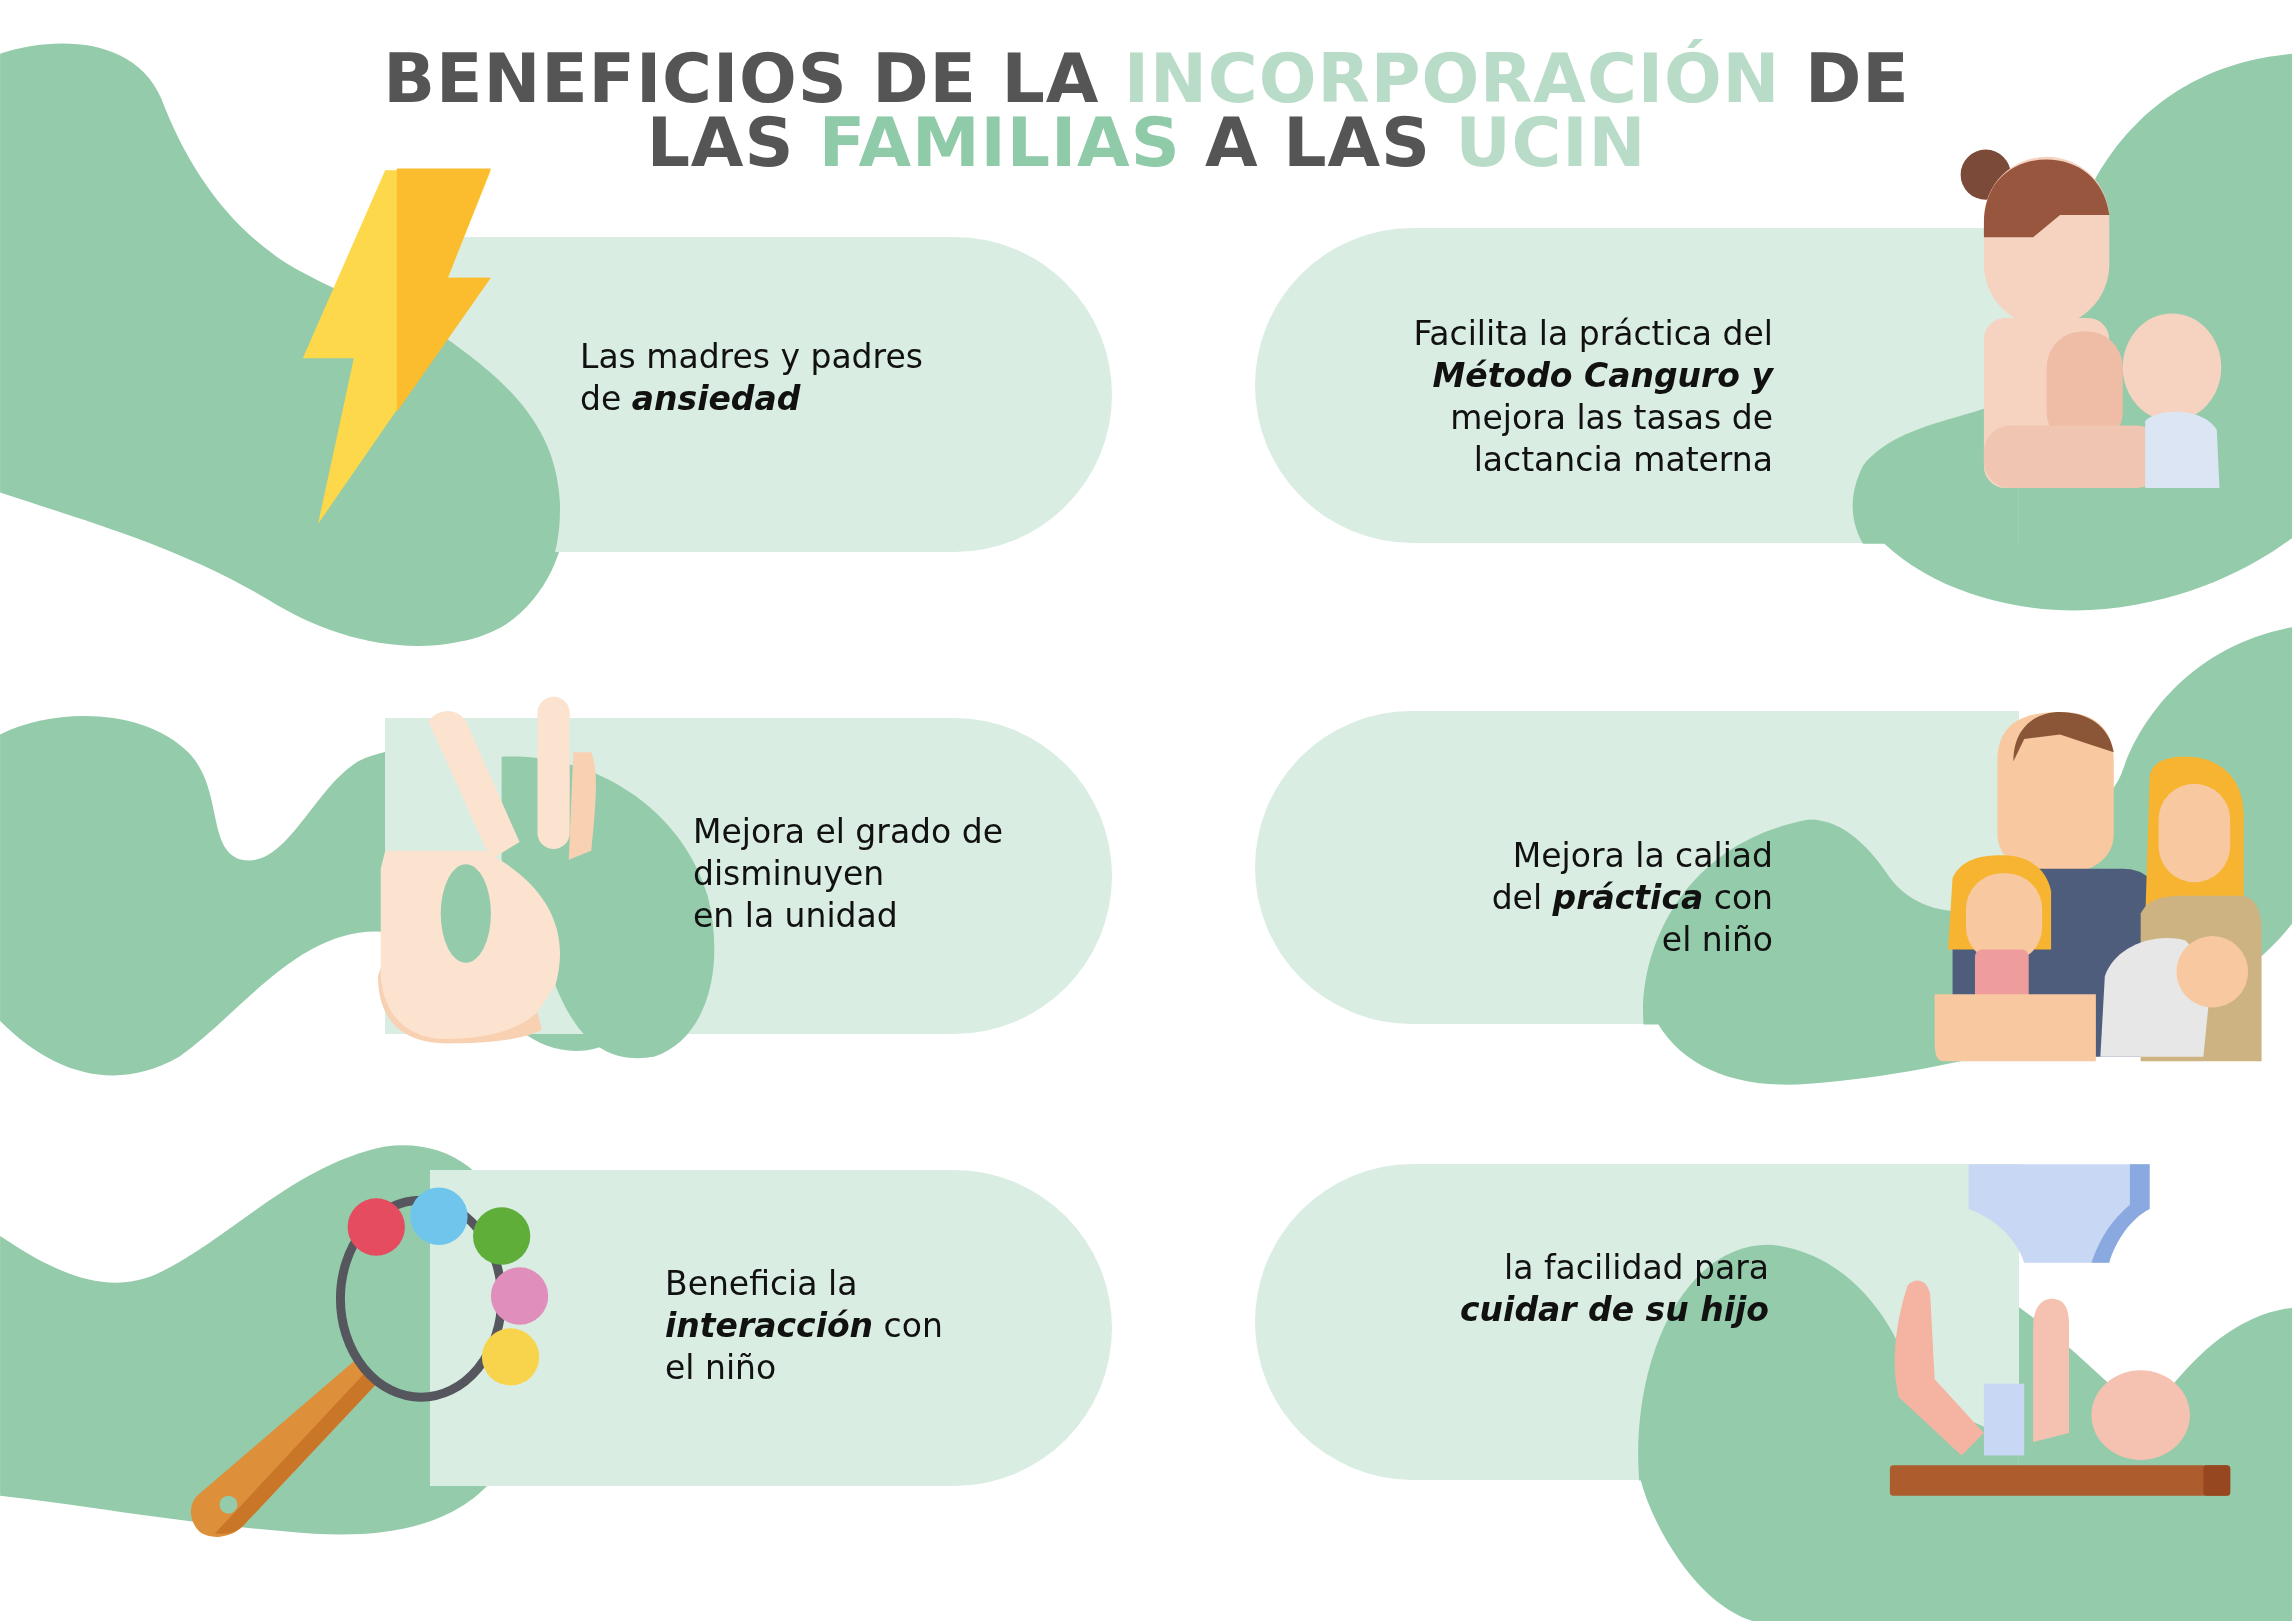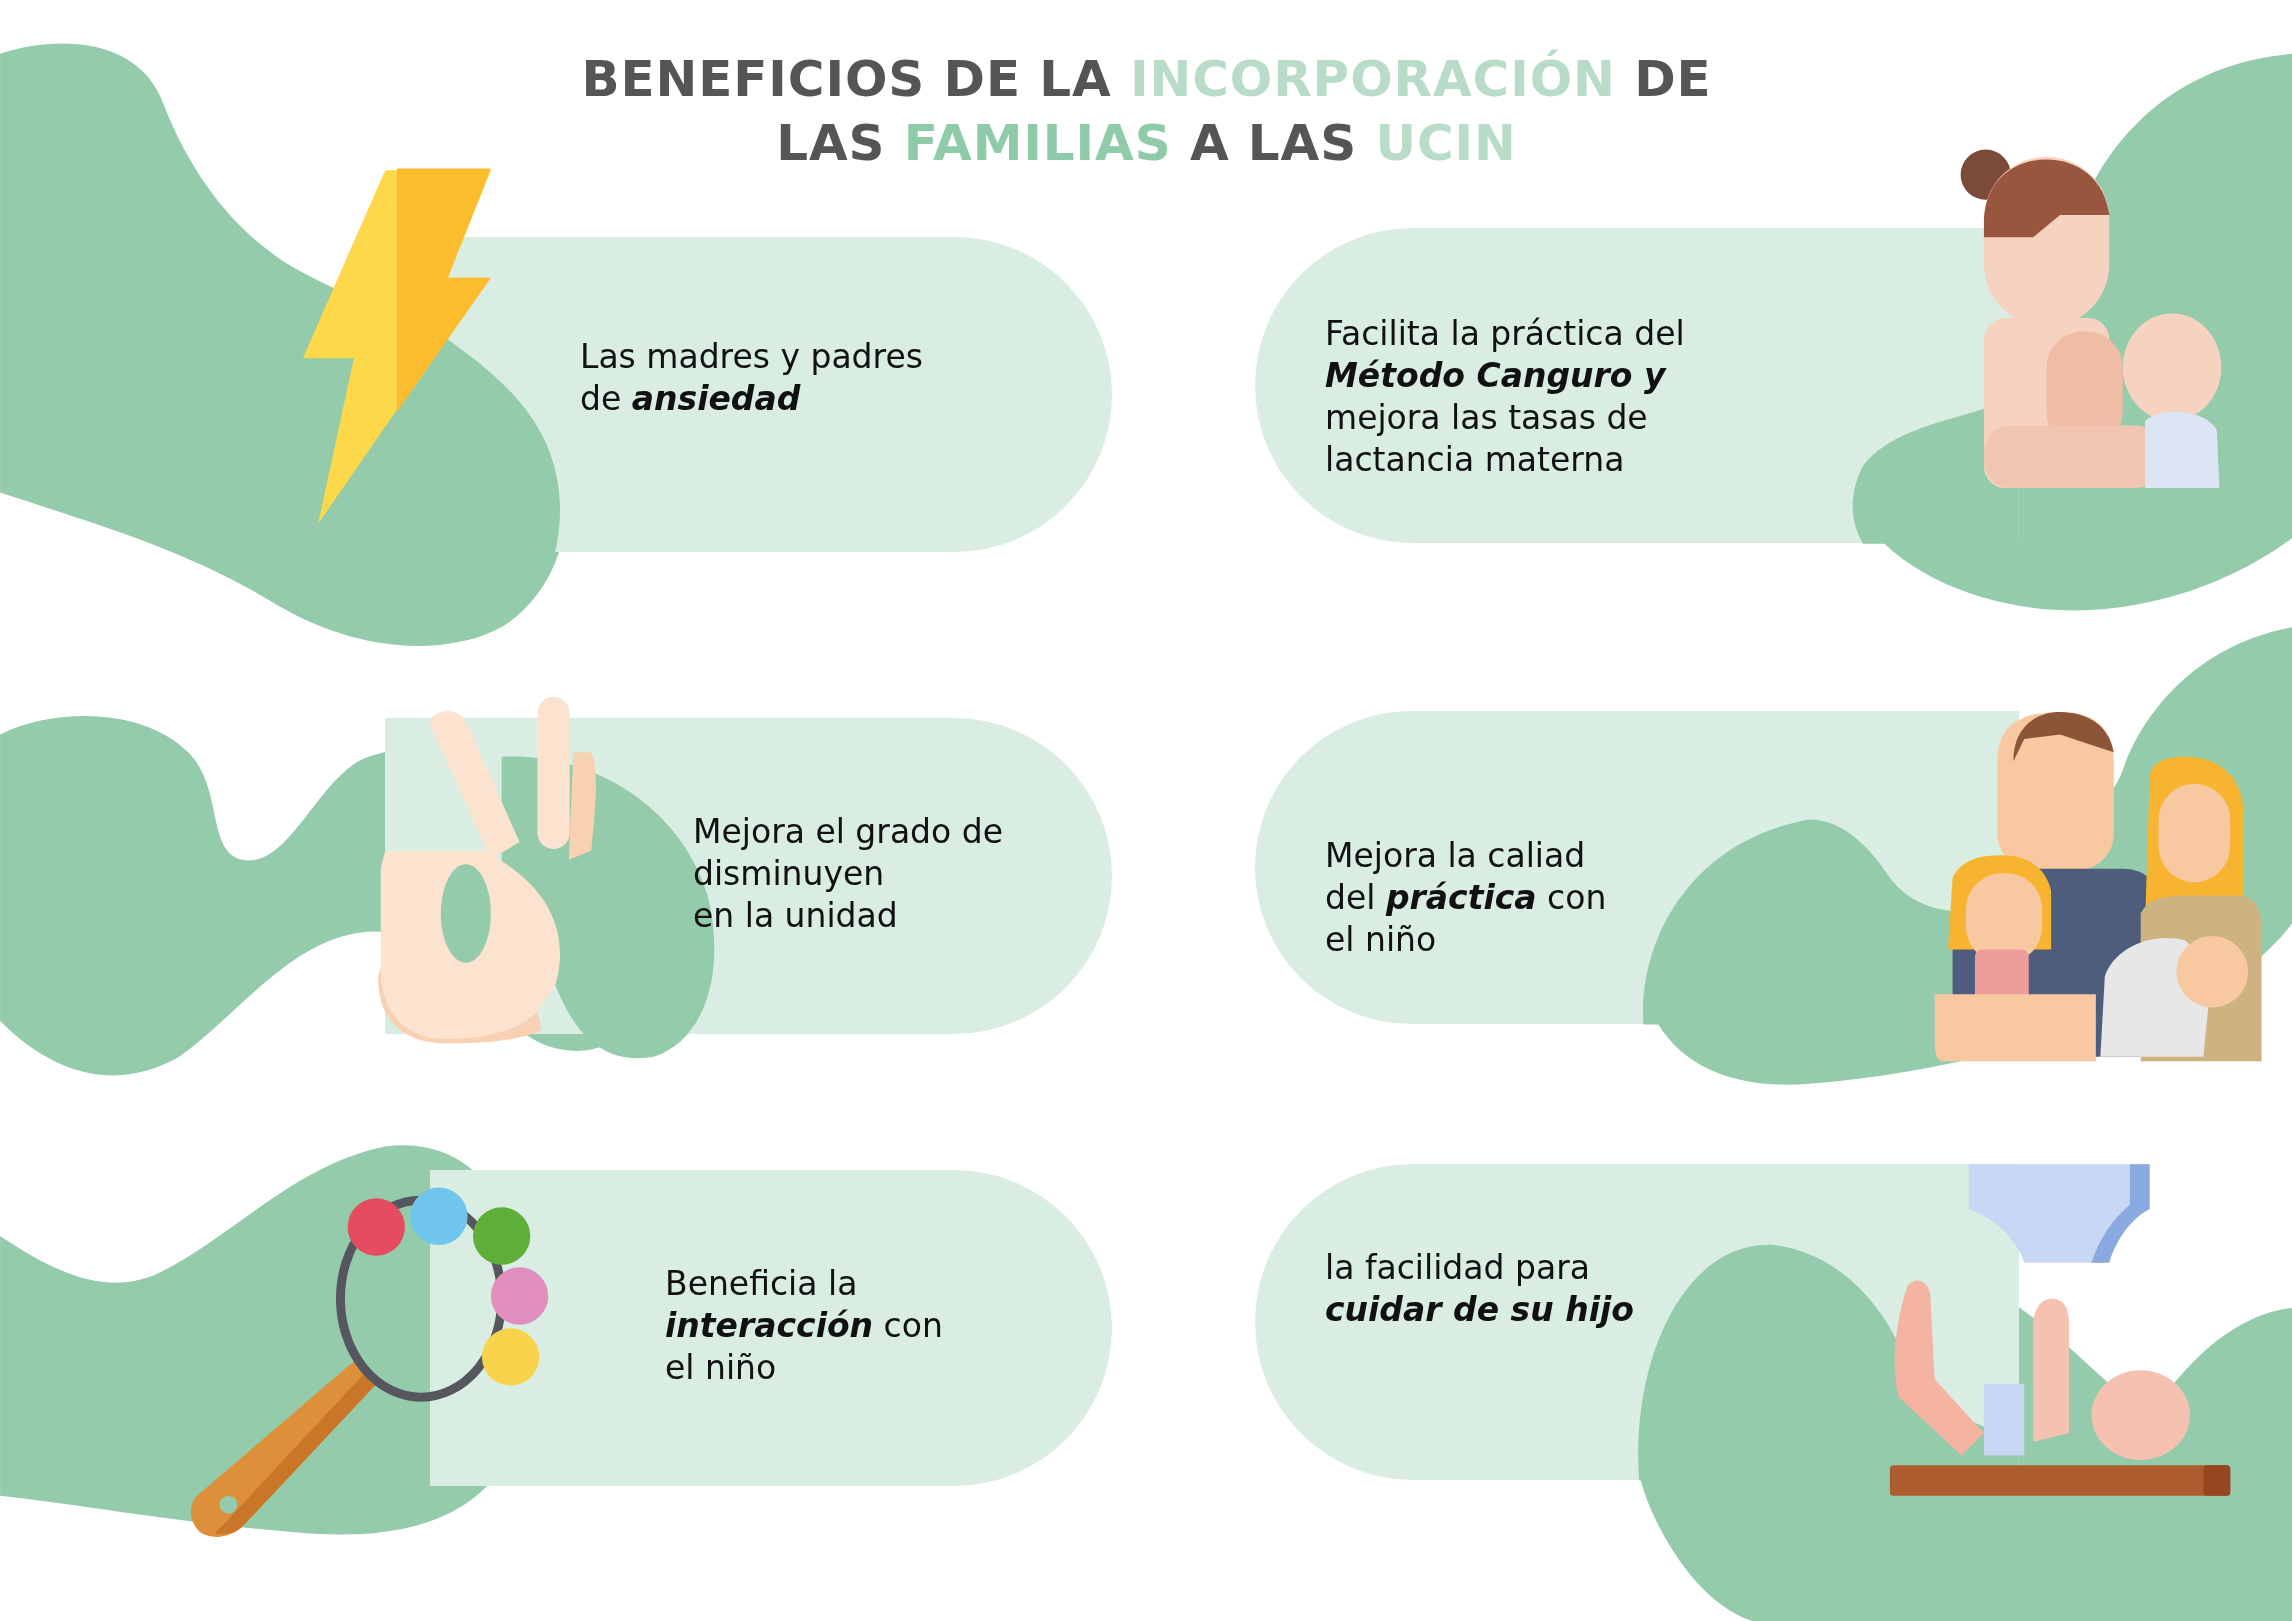--- a/index.html
+++ b/index.html
@@ -1,24 +1,24 @@
 <!DOCTYPE html>
 <html style="font-size:14.3px"><head>
 <meta charset="utf-8">
 <style>
   html,body{margin:0;padding:0;}
   body{width:2293px;height:1622px;position:relative;overflow:hidden;background:#ffffff;font-family:"Liberation Sans","DejaVu Sans",sans-serif;}
   .layer{position:absolute;left:0;top:0;}
-  .title{position:absolute;left:0;width:2293px;top:47px;text-align:center;font-family:"DejaVu Sans","Liberation Sans",sans-serif;font-weight:bold;font-size:50px;line-height:64px;color:#555555;letter-spacing:0.9px;}
+  .title{position:absolute;left:0;width:2293px;top:47px;text-align:center;font-family:"DejaVu Sans","Liberation Sans",sans-serif;font-weight:bold;font-size:68px;line-height:64px;color:#555555;letter-spacing:0.9px;}
   .title .l1,.title .l2{display:block;}
   .pill{position:absolute;background:#d9ede2;}
   .pill.left{border-radius:0 161px 161px 0;}
   .pill.right{border-radius:161px 0 0 161px;}
   .txt{position:absolute;font-family:"DejaVu Sans","Liberation Sans",sans-serif;font-size:33px;line-height:42px;color:#111111;}
-  .txt.r{text-align:left;}
+  .txt.r{text-align:right;}
   .txt b{font-style:italic;font-weight:bold;}
   .txt span{display:block;}
 </style>
 </head>
 <body>
 
 <svg class="layer" width="2293" height="1622" viewBox="0 0 2560 1811">
 
   <path fill="#94cbab" d="M0,60 C60,40 150,40 180,110 C210,190 260,260 330,300 C420,350 560,390 610,470 C650,540 640,650 560,700 C480,740 380,720 300,670 C200,610 90,580 0,550 Z"></path>
 

